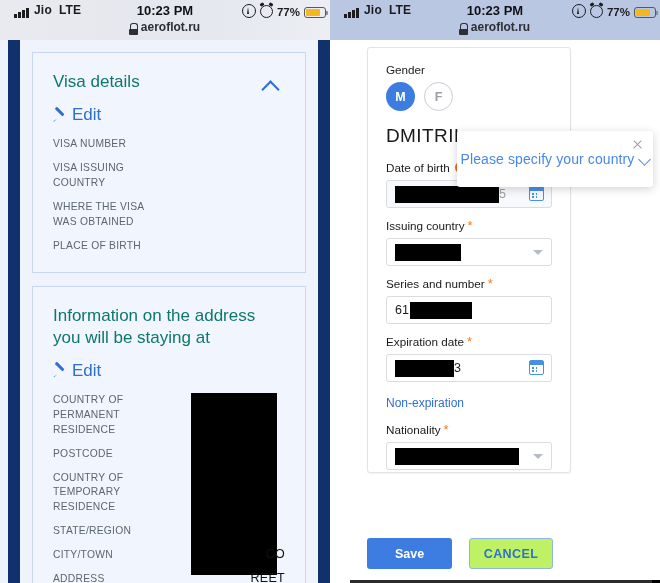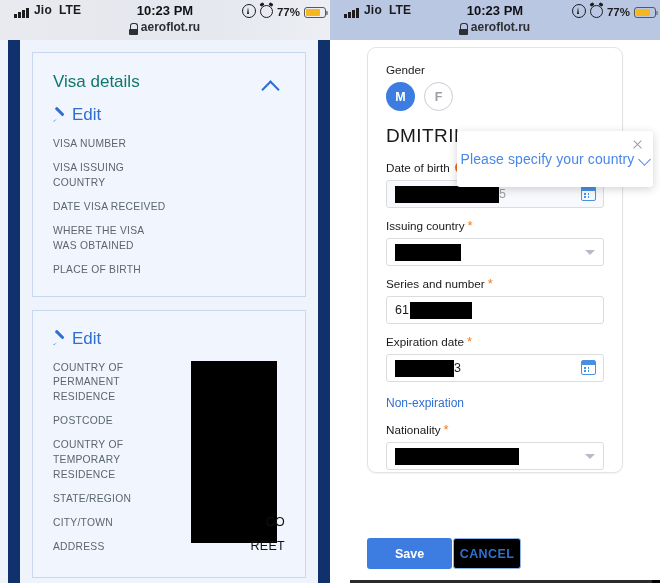--- a/index.html
+++ b/index.html
@@ -55,21 +55,21 @@
   .pencil:after{content:"";position:absolute;left:0px;top:9px;width:4px;height:4px;background:#2f6fd0;clip-path:polygon(0 100%,100% 30%,30% 100%);}
   .edit-text{font-size:17px;color:#2f6fd0;}
   .field-label{font-size:10.3px;color:#5c6670;letter-spacing:.25px;line-height:1.45;margin-bottom:9px;}
   .addr-row{position:relative;}
   .redact{background:#000;}
   .redact-tall{position:absolute;left:138px;top:0;width:86px;height:182px;}
   .val-right{position:absolute;right:0;font-size:12.5px;color:#111;letter-spacing:.3px;}
 
   
   .right-body{position:relative;height:543px;background:#fff;}
-  .form-card{position:absolute;left:37px;top:7px;width:256px;height:426px;background:#fff;border:1px solid #e3e3e3;border-radius:9px;box-sizing:border-box;box-shadow:0 1px 2px rgba(0,0,0,.05);}
+  .form-card{position:absolute;left:37px;top:7px;width:204px;height:426px;background:#fff;border:1px solid #e3e3e3;border-radius:3px;box-sizing:border-box;box-shadow:0 1px 2px rgba(0,0,0,.05);}
   .form-inner{padding:15px 18px;}
   .lbl{font-size:11.7px;color:#1a1a1a;margin-bottom:6px;display:flex;align-items:center;gap:2px;}
   .req{color:#f07c1e;font-size:13px;line-height:8px;margin-left:1px;}
   .warn-badge{display:inline-flex;align-items:center;justify-content:center;width:13px;height:13px;border-radius:50%;background:#f26a21;color:#fff;font-size:9.5px;font-weight:bold;margin-left:3px;margin-right:3px;}
   .gender-row{display:flex;gap:9px;margin:4px 0 14px 0;}
   .g-circle{width:29px;height:29px;border-radius:50%;display:flex;align-items:center;justify-content:center;font-size:12.5px;font-weight:bold;box-sizing:border-box;}
   .g-sel{background:#3d7ce0;color:#fff;}
   .g-un{background:#fff;color:#9aa0a6;border:1px solid #c8cdd3;}
   .fname{font-size:19px;color:#1a1a1a;letter-spacing:.4px;margin:0 0 14px 0;font-weight:400;}
   .input{position:relative;height:28px;border:1px solid #dadce0;border-radius:3px;background:#fff;box-sizing:border-box;margin-bottom:11px;display:flex;align-items:center;padding:0 8px;}
@@ -79,24 +79,24 @@
   .cal{position:absolute;right:7px;top:5px;width:15px;height:15px;border:1.6px solid #4a90e2;border-radius:2px;box-sizing:border-box;}
   .cal:before{content:"";position:absolute;left:0;top:0;width:100%;height:3.5px;background:#4a90e2;}
   .cal:after{content:"";position:absolute;left:1.5px;top:5.5px;width:8px;height:5px;
     background:
       radial-gradient(circle 1px at 1px 1px,#4a90e2 99%,transparent),
       radial-gradient(circle 1px at 4.5px 1px,#4a90e2 99%,transparent),
       radial-gradient(circle 1px at 1px 4px,#4a90e2 99%,transparent),
       radial-gradient(circle 1px at 4.5px 4px,#4a90e2 99%,transparent);}
   .caret{position:absolute;right:8px;top:11px;width:0;height:0;border-left:5px solid transparent;border-right:5px solid transparent;border-top:5px solid #b6bcc4;}
   .link-blue{font-size:12px;color:#2f6fd0;margin:2px 0 13px 0;display:inline-block;}
-  .btn-row{position:absolute;left:37px;top:498px;display:flex;gap:1px;}
+  .btn-row{position:absolute;left:37px;top:498px;display:flex;gap:17px;}
   .btn{height:31px;border-radius:3px;display:flex;align-items:center;justify-content:center;box-sizing:border-box;font-size:12.5px;}
   .btn-save{width:85px;background:#3d7ce0;color:#fff;font-weight:bold;}
-  .btn-cancel{width:68px;background:#000000;color:#2f6fd0;border:1px solid #8fb4ea;font-weight:bold;letter-spacing:.4px;}
+  .btn-cancel{width:84px;background:#bef264;color:#2f6fd0;border:1px solid #8fb4ea;font-weight:bold;letter-spacing:.4px;}
   .dark-bar{position:absolute;left:20px;top:540px;width:310px;height:43px;background:#2b2b2b;display:flex;align-items:center;padding:0 14px;box-sizing:border-box;}
   .dark-bar span{font-size:13.5px;color:#6e6e6e;}
   .dark-edge{position:absolute;right:0;top:0;width:8px;height:100%;background:#000;}
 
   
   .tooltip{position:absolute;left:127px;top:91px;width:196px;height:56px;background:#fff;border-radius:3px;
     box-shadow:0 2px 10px rgba(0,0,0,.18);display:flex;align-items:center;justify-content:center;}
   .tt-text{font-size:14px;color:#4a86e8;letter-spacing:.1px;}
   .tt-chev{display:inline-block;width:8px;height:8px;border-left:1.8px solid #4a86e8;border-bottom:1.8px solid #4a86e8;transform:rotate(-45deg);margin-left:6px;vertical-align:0px;}
   .tt-close{position:absolute;right:10px;top:8px;width:11px;height:11px;}
@@ -136,28 +136,28 @@
       <div class="card" style="position:relative;">
         <div class="chevron-up"></div>
         <div class="card-inner">
           <h2 class="card-title">Visa details</h2>
           <div class="edit-link">
             <span class="pencil"></span>
             <span class="edit-text">Edit</span>
           </div>
           <div class="field-label">VISA NUMBER</div>
           <div class="field-label" style="max-width:110px;">VISA ISSUING COUNTRY</div>
-          <div class="field-label">DATE VISA RECEIVED</div>
           <div class="field-label" style="max-width:110px;">WHERE THE VISA WAS OBTAINED</div>
           <div class="field-label" style="margin-bottom:2px;">PLACE OF BIRTH</div>
         </div>
       </div>
 
       <div class="card" style="margin-top:13px;">
         <div class="card-inner" style="padding-bottom:22px;">
+          <h2 class="card-title" style="max-width:210px;">Information on the address you will be staying at</h2>
           <div class="edit-link">
             <span class="pencil"></span>
             <span class="edit-text">Edit</span>
           </div>
           <div class="addr-row">
             <div class="redact redact-tall"></div>
             <div class="field-label" style="max-width:105px;">COUNTRY OF PERMANENT RESIDENCE</div>
             <div class="field-label">POSTCODE</div>
             <div class="field-label" style="max-width:105px;">COUNTRY OF TEMPORARY RESIDENCE</div>
             <div class="field-label">STATE/REGION</div>

